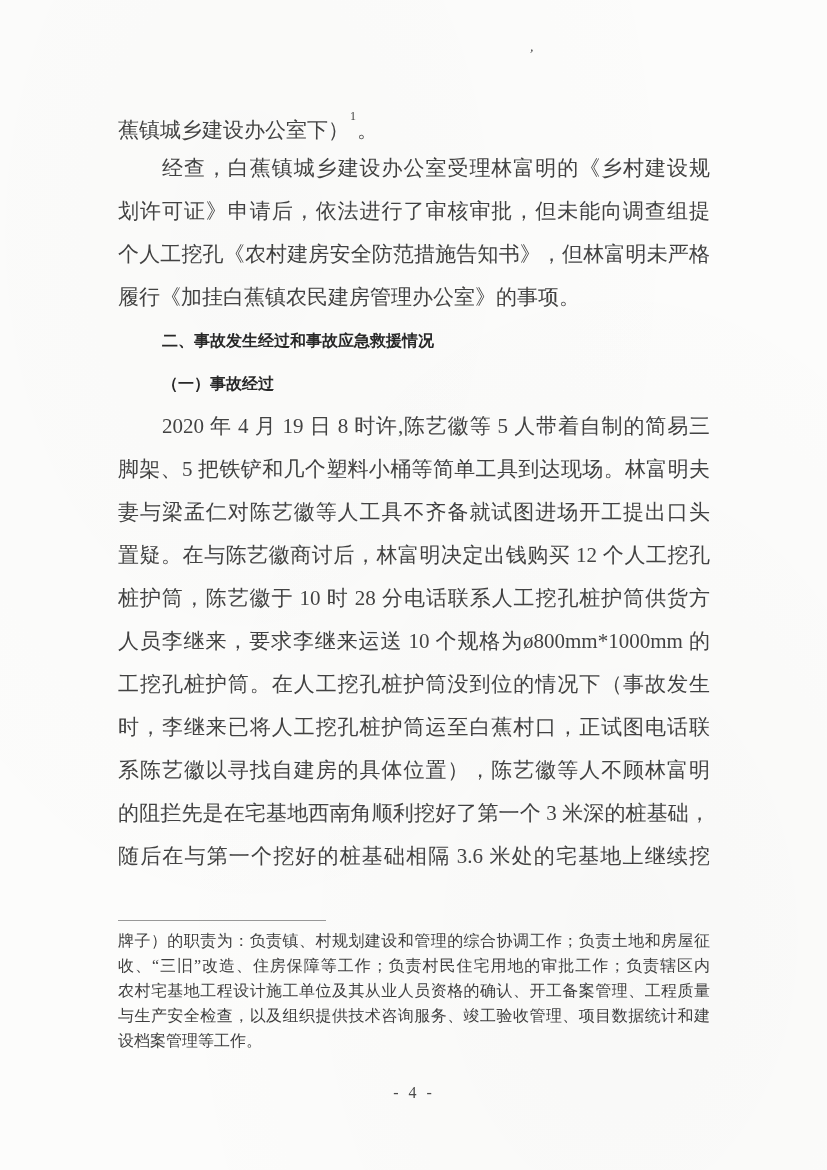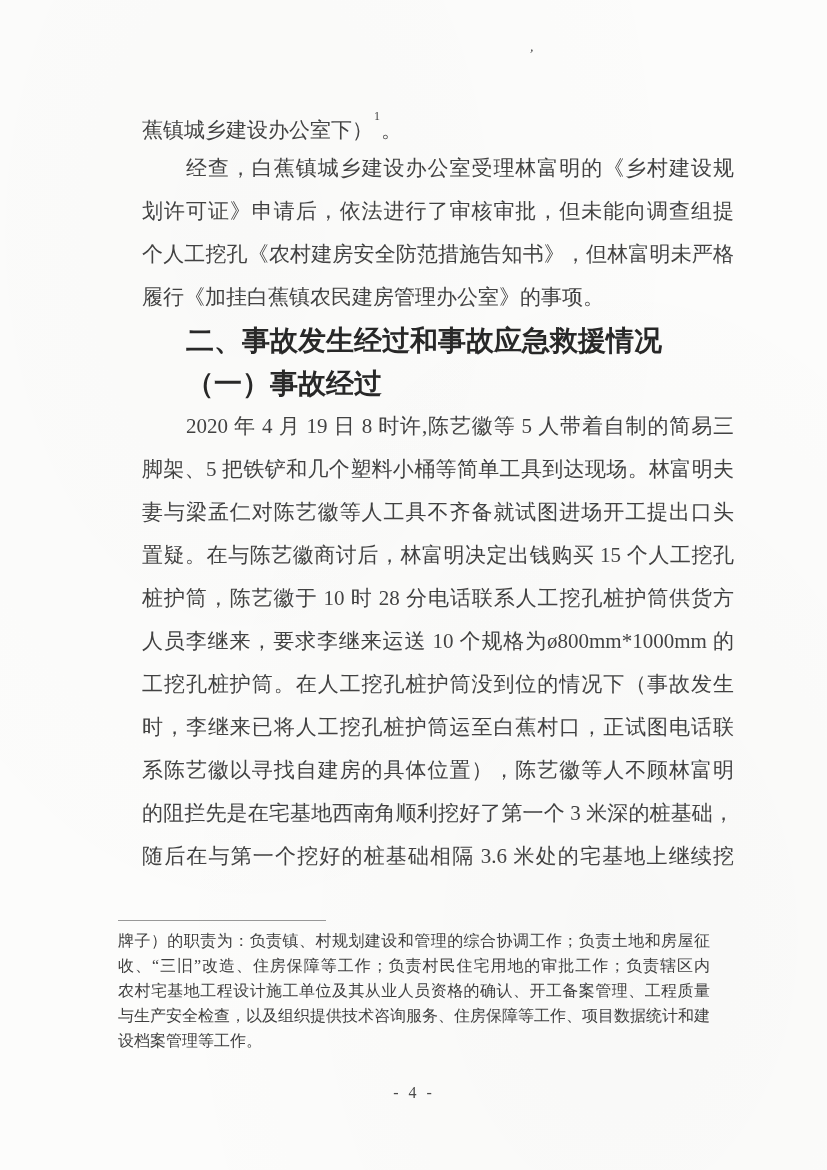--- a/index.html
+++ b/index.html
@@ -17,39 +17,38 @@
       radial-gradient(ellipse at 75% 80%, rgba(0,0,0,0.015), transparent 55%),
       #fcfcfb;
     overflow: hidden;
     color: #424242;
   }
   .content {
     position: absolute;
     left: 118px;
     top: 104px;
     width: 592px;
-    margin-left: 24px;
   }
   .line {
     height: 43px;
     line-height: 43px;
     font-size: 21px;
     text-align: justify;
     text-align-last: justify;
     color: #424242;
     white-space: normal;
     overflow: hidden;
   }
   .line.short { text-align-last: left; }
   .para > div:first-child { text-indent: 44px; }
   .para-investigation > div:last-child { text-align-last: left; }
   .heading-line {
     height: 43px;
     line-height: 43px;
-    font-size: 28px;
+    font-size: 16px;
     font-weight: 700;
     font-family: "Liberation Sans", sans-serif;
     color: #282828;
     text-indent: 44px;
     text-align: left;
   }
   .sup-ref {
     font-size: 12px;
     position: relative;
     top: -9px;
@@ -124,38 +123,38 @@
       </div>
 
     <div class="heading-line">二、事故发生经过和事故应急救援情况</div>
 
     <div class="heading-line">（一）事故经过</div>
 
     <div class="para para-accident">
         <div class="line">2020 年 4 月 19 日 8 时许,陈艺徽等 5 人带着自制的简易三</div>
         <div class="line">脚架、5 把铁铲和几个塑料小桶等简单工具到达现场。林富明夫</div>
         <div class="line">妻与梁孟仁对陈艺徽等人工具不齐备就试图进场开工提出口头</div>
-        <div class="line">置疑。在与陈艺徽商讨后，林富明决定出钱购买 15 个人工挖孔</div>
+        <div class="line">置疑。在与陈艺徽商讨后，林富明决定出钱购买 12 个人工挖孔</div>
         <div class="line">桩护筒，陈艺徽于 10 时 28 分电话联系人工挖孔桩护筒供货方</div>
         <div class="line">人员李继来，要求李继来运送 10 个规格为ø800mm*1000mm 的人</div>
         <div class="line">工挖孔桩护筒。在人工挖孔桩护筒没到位的情况下（事故发生</div>
         <div class="line">时，李继来已将人工挖孔桩护筒运至白蕉村口，正试图电话联</div>
         <div class="line">系陈艺徽以寻找自建房的具体位置），陈艺徽等人不顾林富明</div>
         <div class="line">的阻拦先是在宅基地西南角顺利挖好了第一个 3 米深的桩基础，</div>
         <div class="line">随后在与第一个挖好的桩基础相隔 3.6 米处的宅基地上继续挖</div>
       </div>
 
   </div>
 
   <div class="footnote-sep"></div>
 
   <div class="footnote">
 
   <div class="fn-line">牌子）的职责为：负责镇、村规划建设和管理的综合协调工作；负责土地和房屋征</div>
       <div class="fn-line">收、“三旧”改造、住房保障等工作；负责村民住宅用地的审批工作；负责辖区内</div>
       <div class="fn-line">农村宅基地工程设计施工单位及其从业人员资格的确认、开工备案管理、工程质量</div>
-      <div class="fn-line">与生产安全检查，以及组织提供技术咨询服务、住房保障等工作、项目数据统计和建</div>
+      <div class="fn-line">与生产安全检查，以及组织提供技术咨询服务、竣工验收管理、项目数据统计和建</div>
       <div class="fn-line">设档案管理等工作。</div>
     </div>
 
   <div class="page-num">- 4 -</div>
 
 </div>
 
 </body></html>

